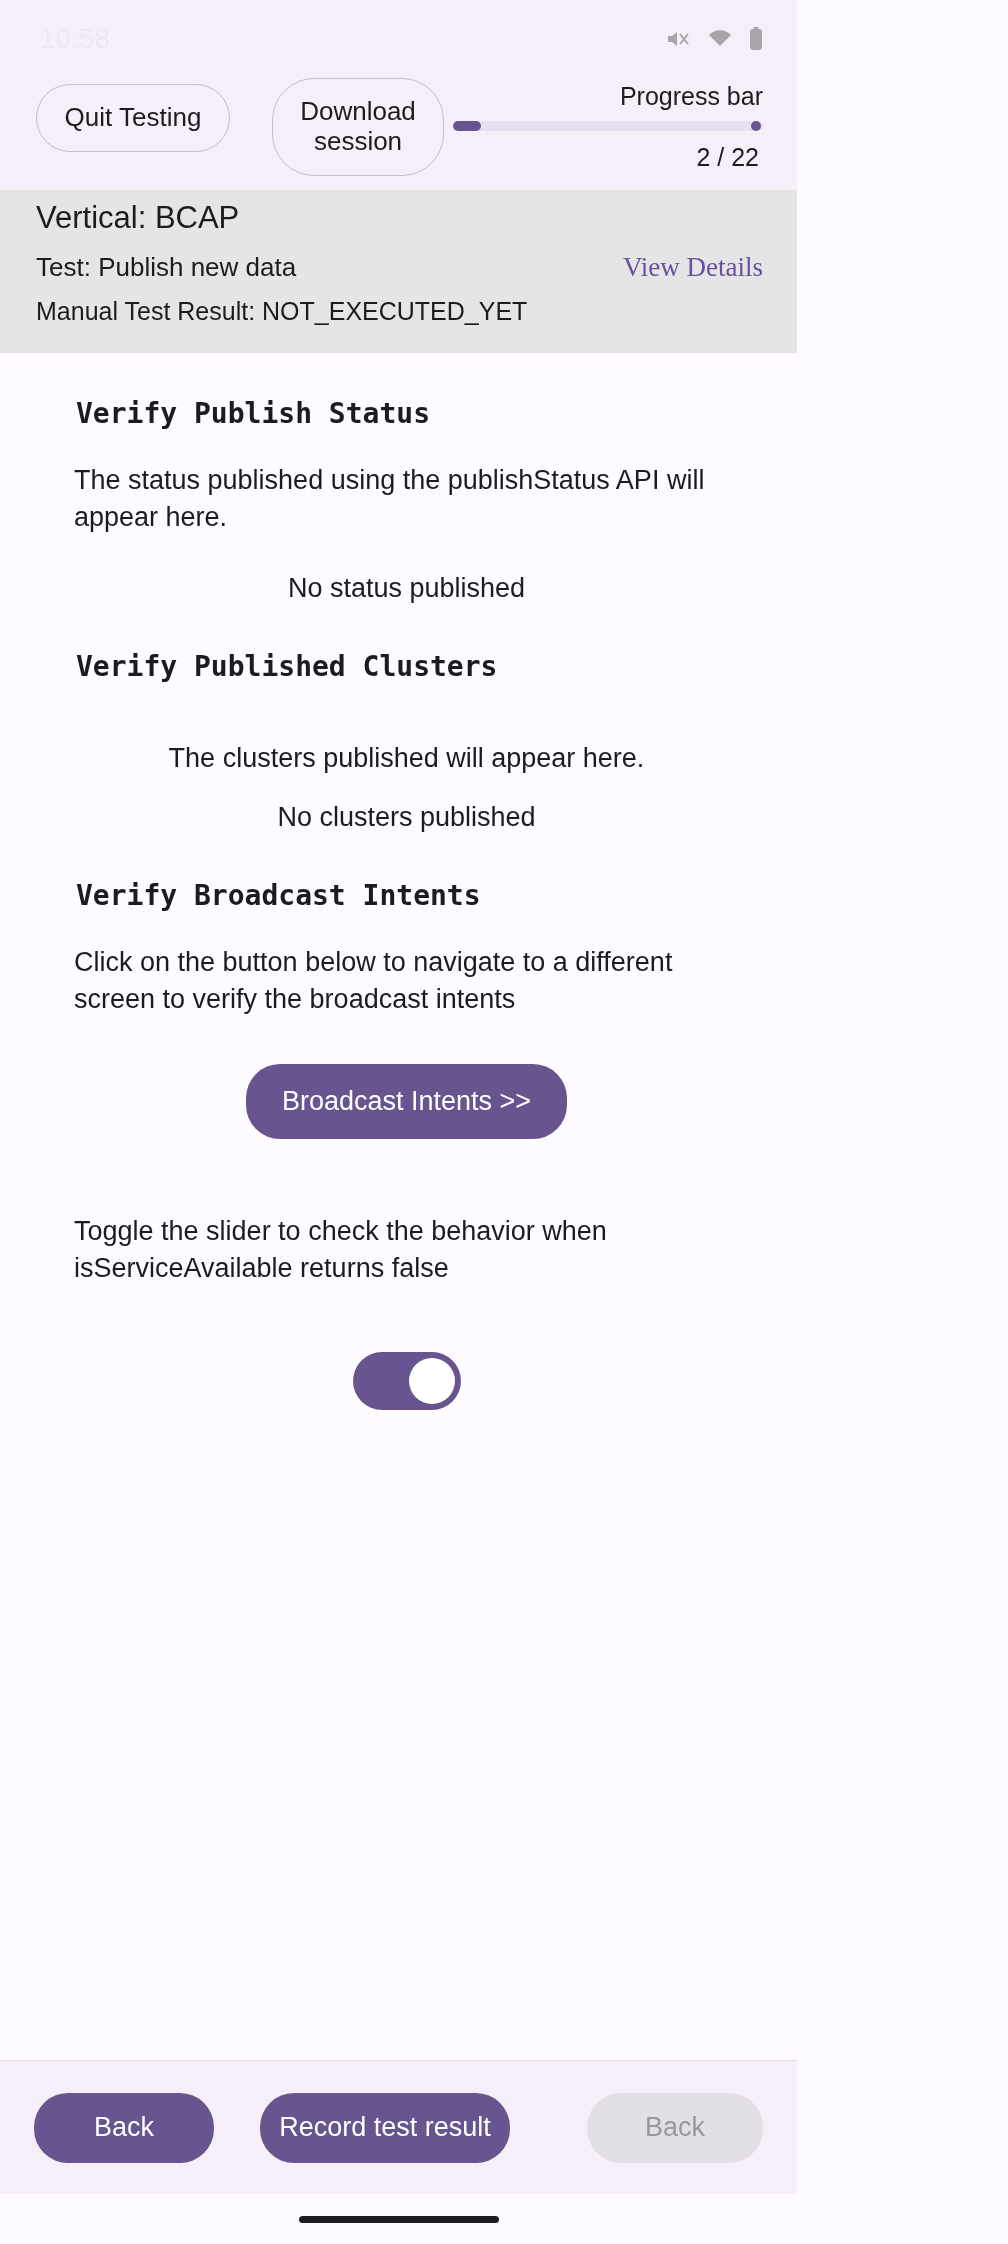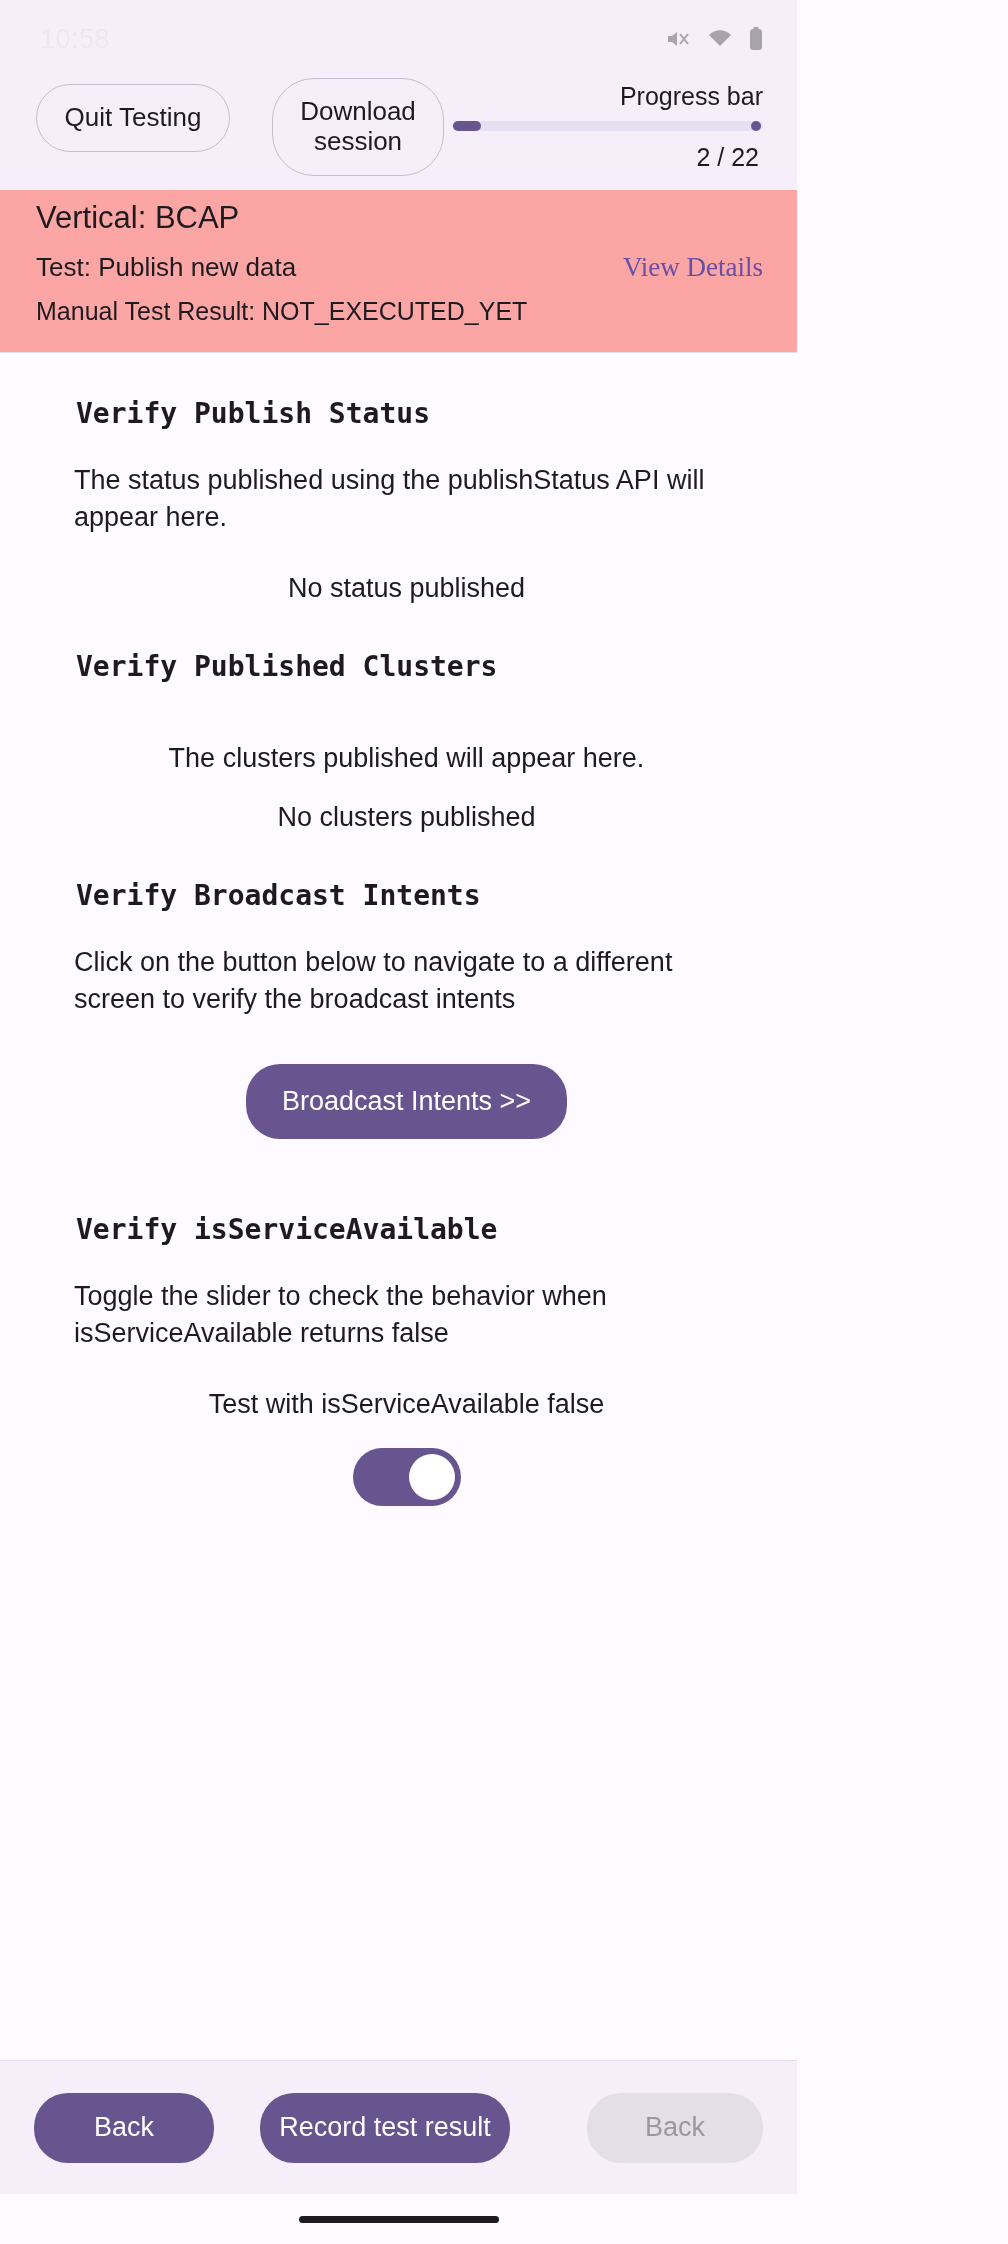--- a/index.html
+++ b/index.html
@@ -115,21 +115,21 @@
   }
   .progress-count {
     font-size: 25px;
     color: #1d1b20;
     margin-top: 12px;
     margin-right: 4px;
   }
 
   
   .header-info {
-    background: #fca5a5;
+    background: #e5e5e5;
     padding: 10px 34px 26px 36px;
     flex: 0 0 auto;
     border-bottom: 1px solid #e6dfe9;
   }
   .vertical-title {
     font-size: 31px;
     color: #1d1b20;
     margin-bottom: 16px;
   }
   .row-between {
@@ -334,24 +334,22 @@
     <div class="centered">No clusters published</div>
 
     <div class="gap-46"></div>
     <div class="section-heading">Verify Broadcast Intents</div>
     <div class="para">Click on the button below to navigate to a different screen to verify the broadcast intents</div>
     <div class="gap-46"></div>
     <button class="broadcast-btn">Broadcast Intents &gt;&gt;</button>
 
     <div class="gap-46"></div>
     <div class="gap-28"></div>
-    <div class="section-heading">Verify isServiceAvailable</div>
     <div class="para">Toggle the slider to check the behavior when isServiceAvailable returns false</div>
     <div class="gap-36"></div>
-    <div class="centered">Test with isServiceAvailable false</div>
     <div class="gap-28"></div>
     <div class="switch">
       <div class="knob"></div>
     </div>
 
   </div>
 
   <div class="bottom-bar">
     <button class="btn-primary" id="back-button">Back</button>
     <button class="btn-primary" id="record-button">Record test result</button>

